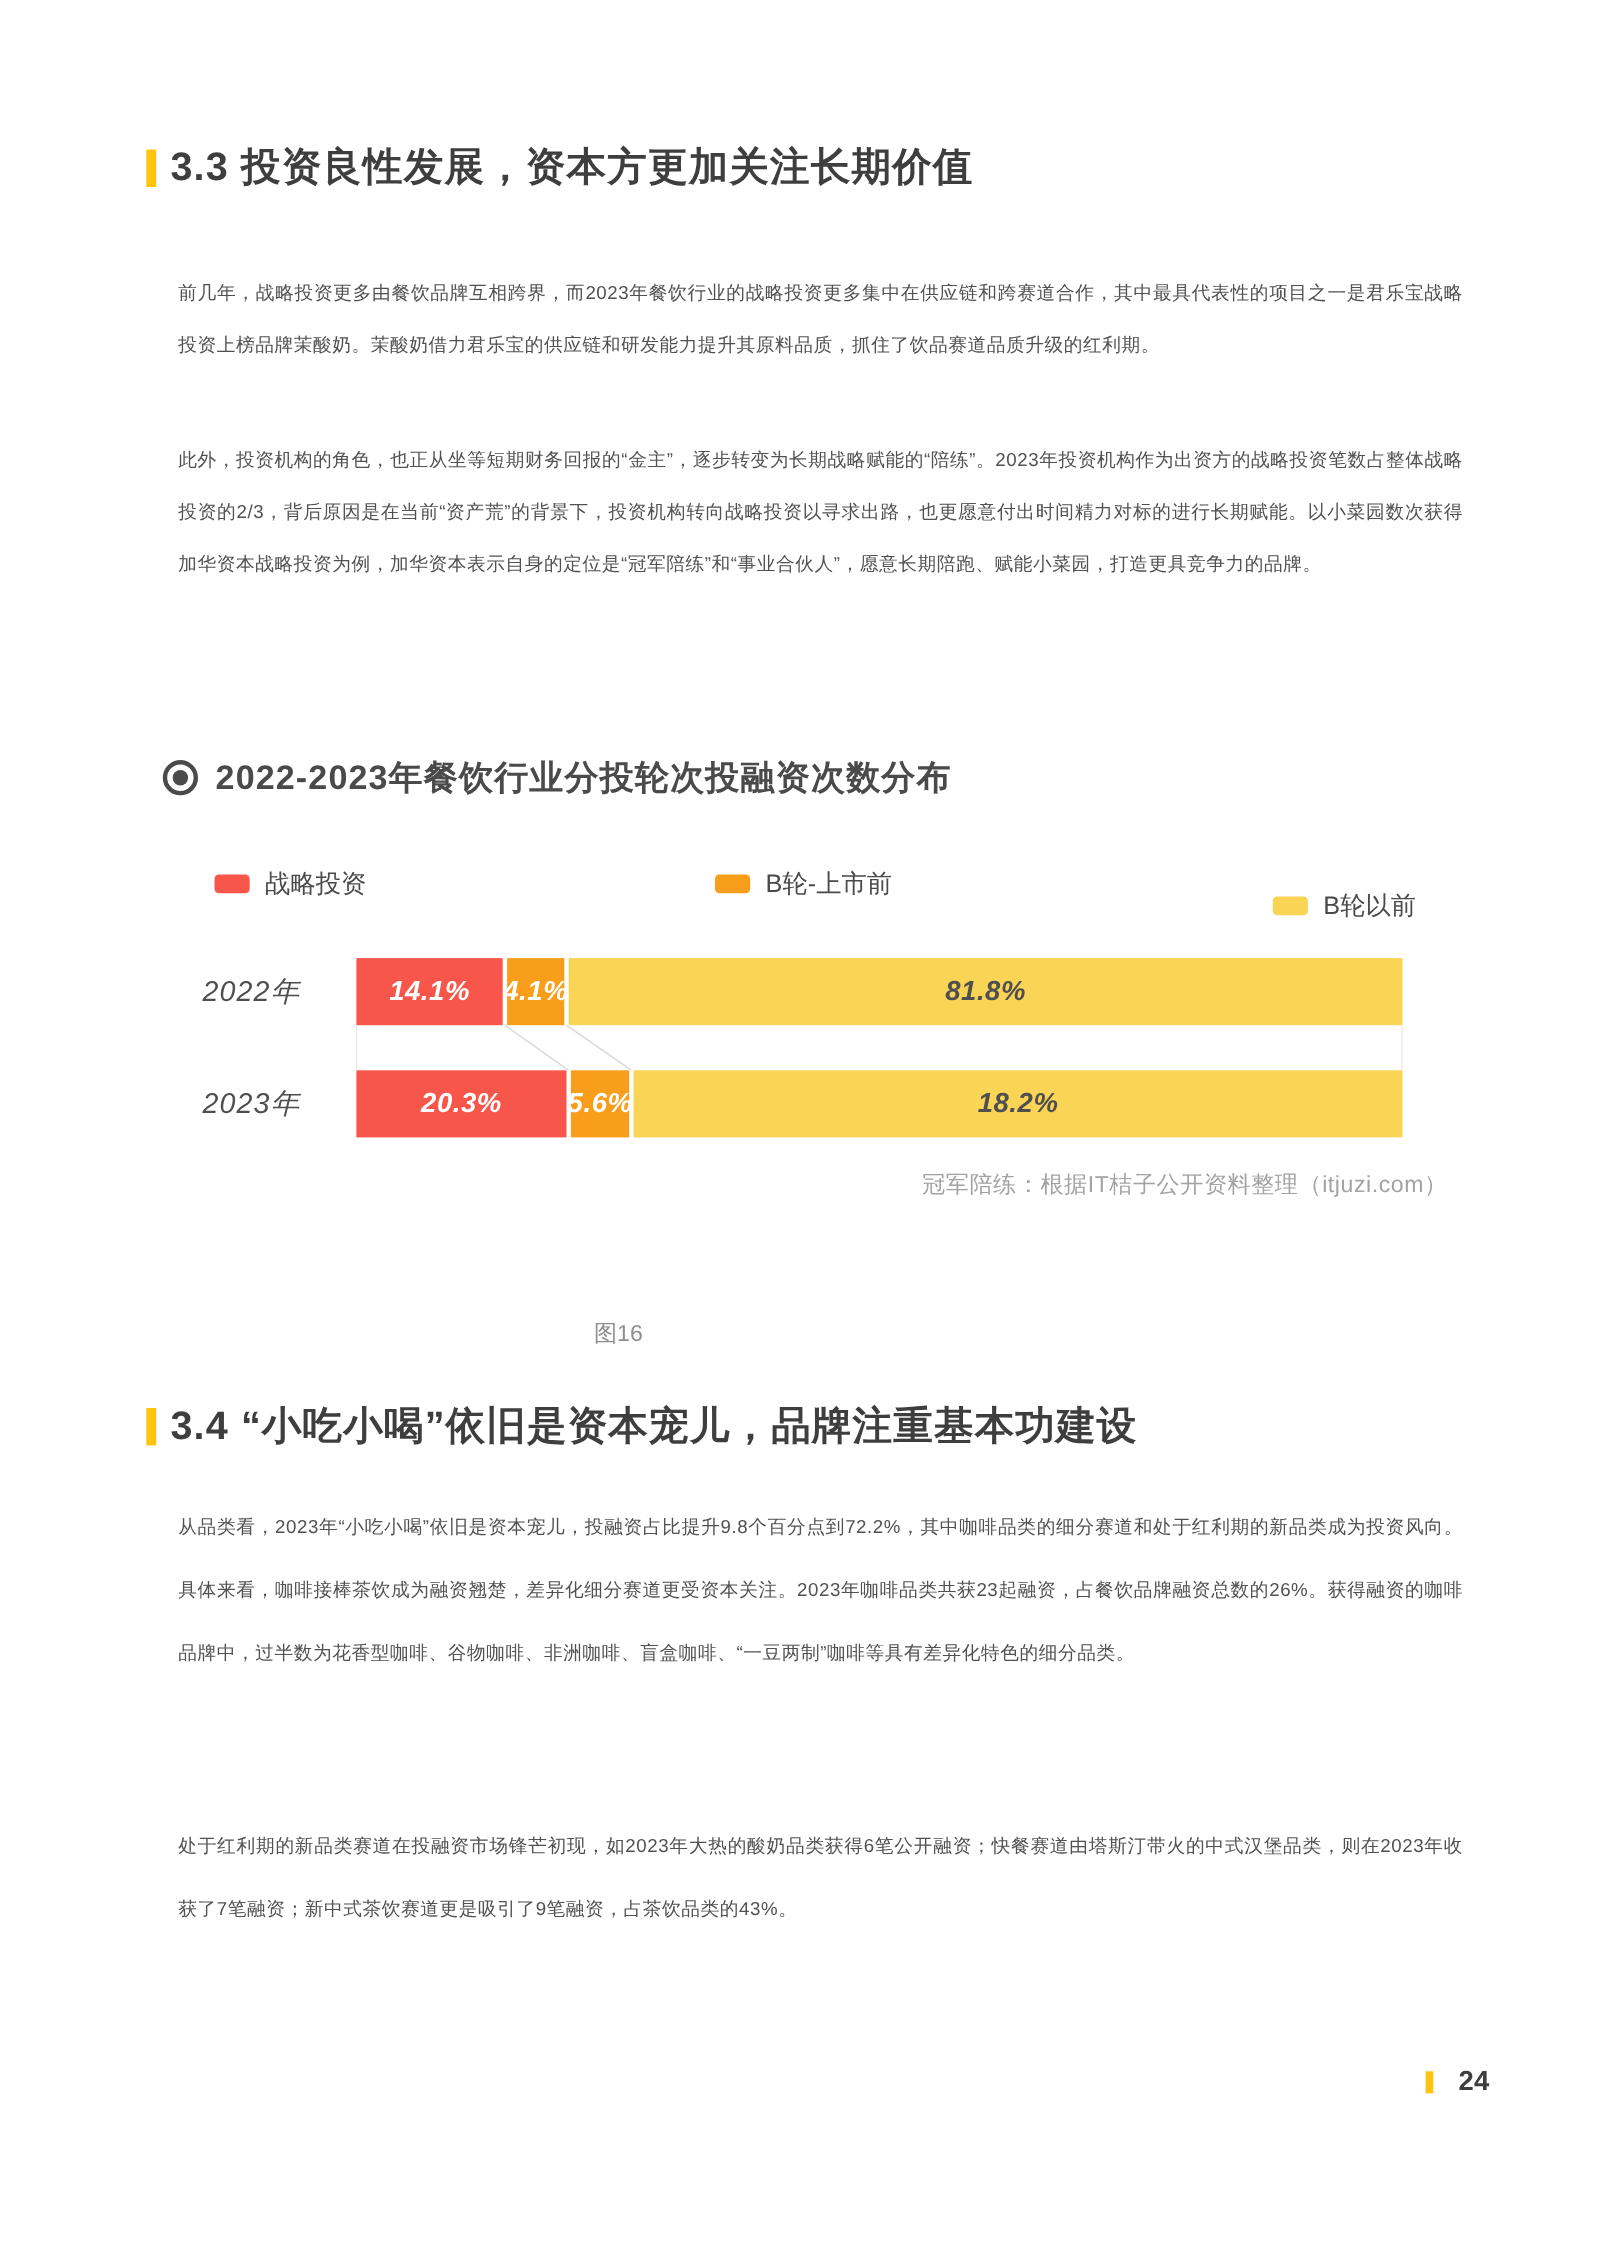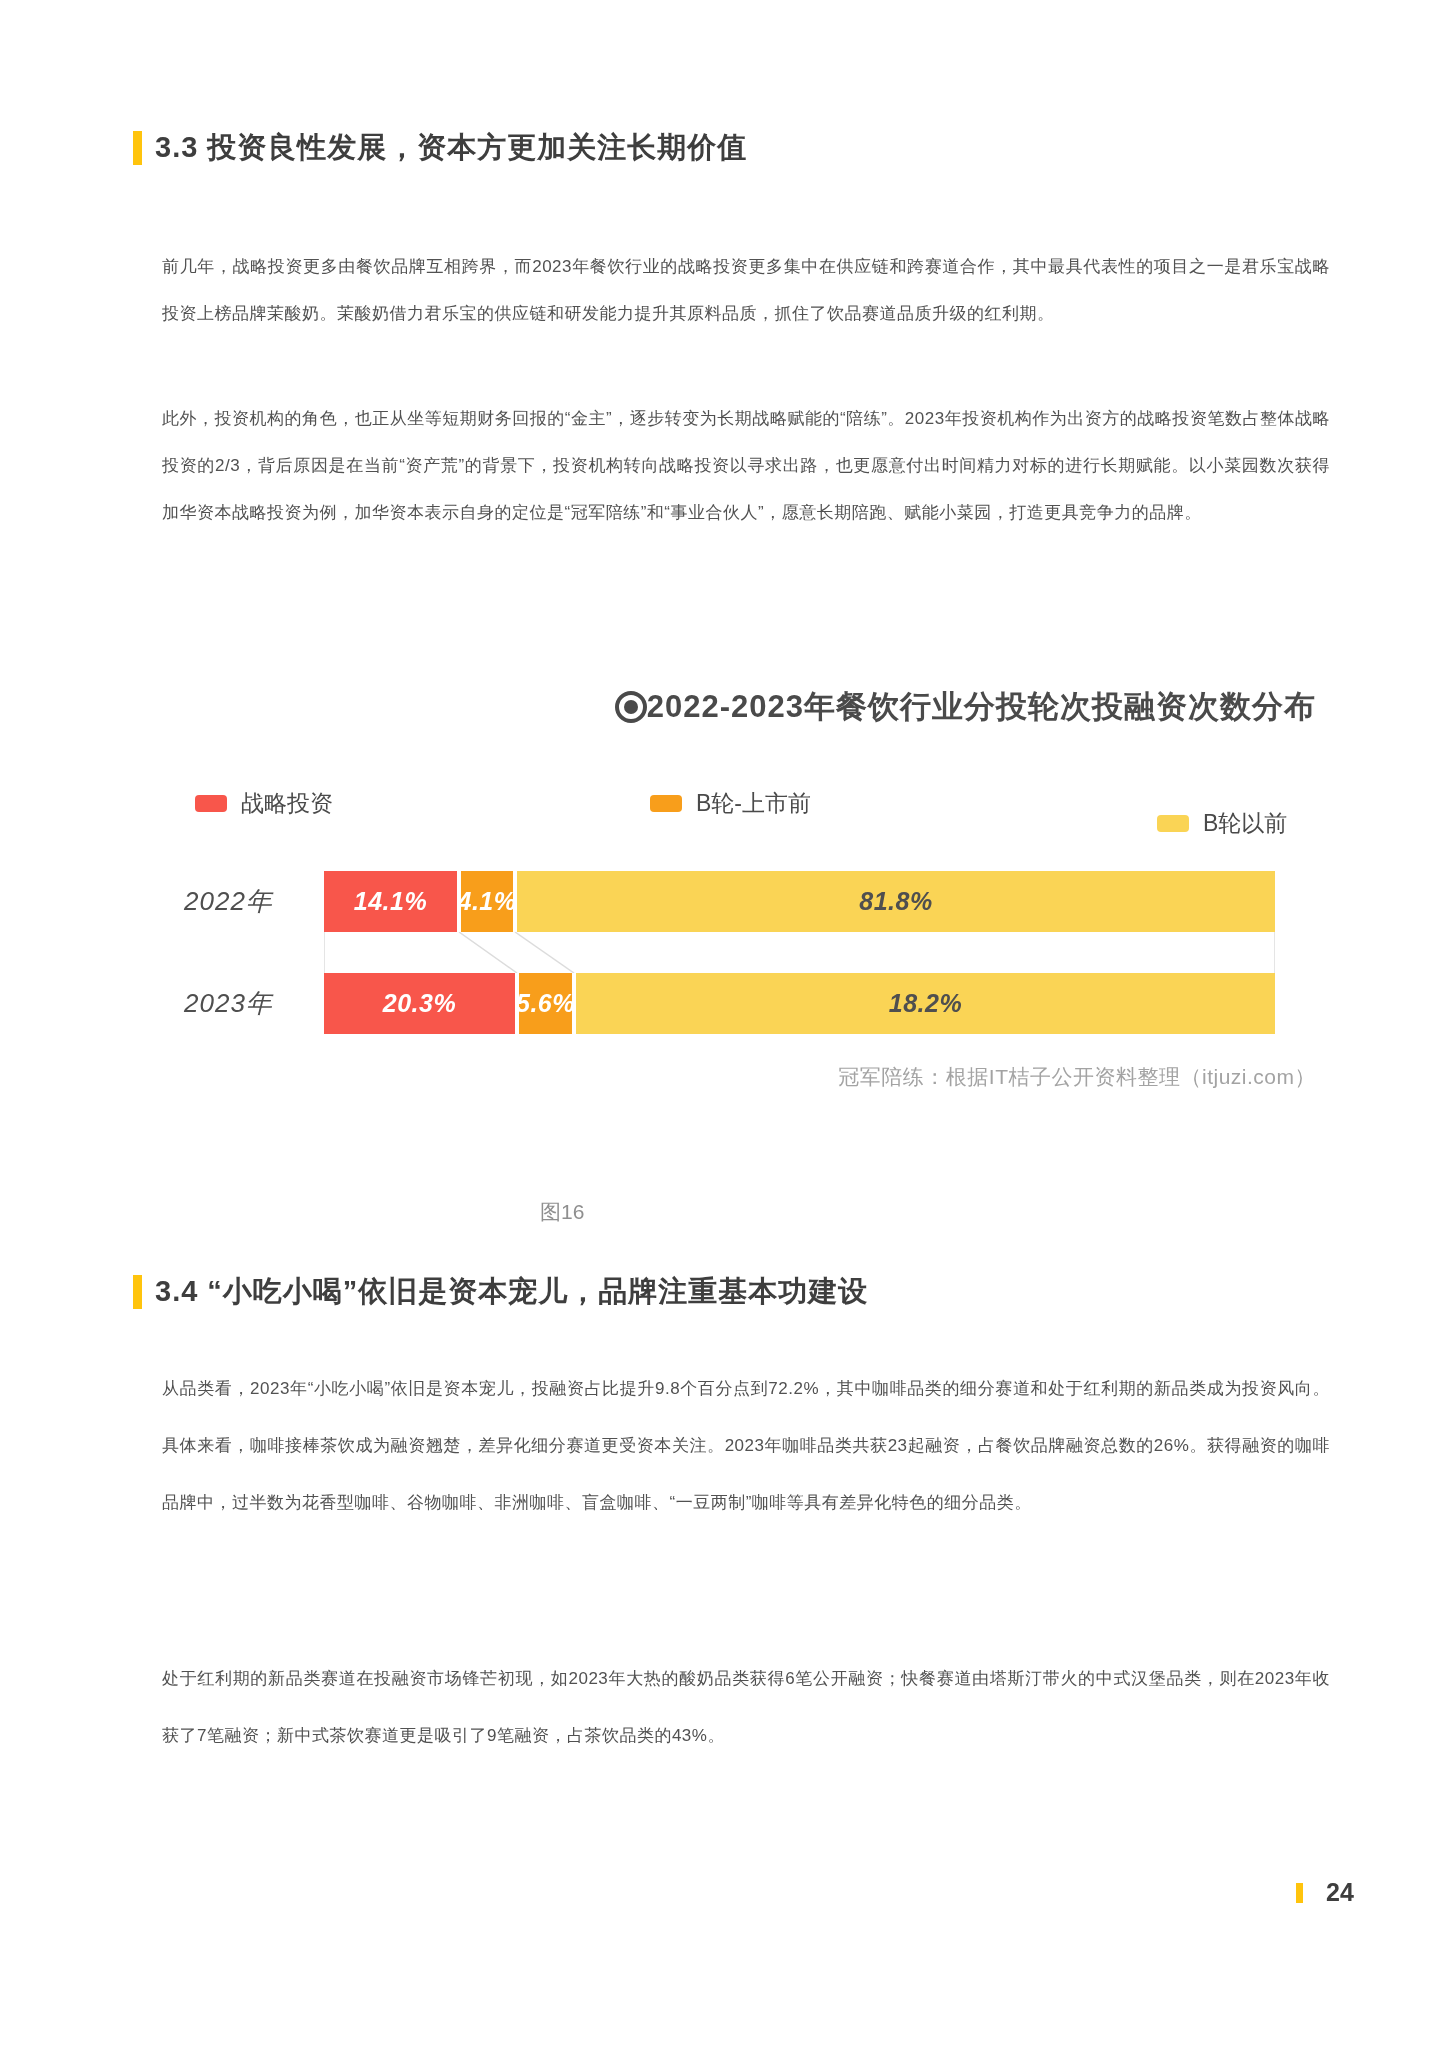--- a/index.html
+++ b/index.html
@@ -5,35 +5,35 @@
   * { margin:0; padding:0; box-sizing:border-box; }
   html,body { background:#ffffff; }
   .page {
     position:relative; width:1456px; height:2047px; background:#ffffff;
     font-family:"Liberation Sans","DejaVu Sans",sans-serif; overflow:hidden;
   }
   
   .heading { position:absolute; left:133px; display:flex; align-items:center; gap:13px; }
   #h33 { top:128px; } #h34 { top:1272px; }
   .accent { width:9px; height:34px; background:#FFC40D; display:inline-block; }
-  .htxt { font-size:29px; font-weight:bold; color:#3E3E3E; letter-spacing:1px; white-space:nowrap; }
+  .htxt { font-size:36px; font-weight:bold; color:#3E3E3E; letter-spacing:1px; white-space:nowrap; }
   
   .para {
     position:absolute; left:148px; width:1168px;
     font-size:17px; line-height:47px; color:#515151;
     text-align:justify; letter-spacing:0.5px;margin-left:14px;
   }
   #p1 { top:243px; }
   #p2 { top:395px; }
   #p3 { top:1360px; line-height:57px; }
   #p4 { top:1650px; line-height:57px; }
   
   .chart-title {
     position:absolute; top:686px; left:148px; width:1168px;
-    display:flex; justify-content:flex-end; align-items:center; gap:0;
+    display:flex; justify-content:flex-start; align-items:center; gap:16px;
   }
   .chart-title .ttl { font-size:31px; font-weight:bold; color:#4A4A4A; letter-spacing:1px; }
   .bullseye { width:32px; height:32px; border:4px solid #4A4A4A; border-radius:50%; position:relative; flex:0 0 auto; }
   .bullseye::after { content:""; position:absolute; inset:5px; background:#4A4A4A; border-radius:50%; }
   
   .legend-item { position:absolute; display:flex; align-items:center; gap:14px; font-size:23px; color:#4A4A4A; }
   #lg1 { left:195px; top:788px; }
   #lg2 { left:650px; top:788px; }
   #lg3 { left:1133px; top:808px;padding-left:24px; }
   .swatch { width:32px; height:17px; border-radius:4px; display:inline-block; background:#ccc; }

